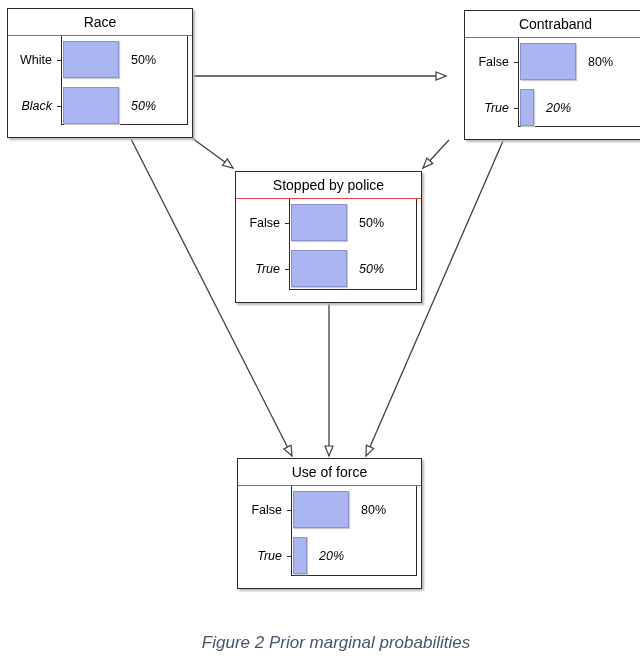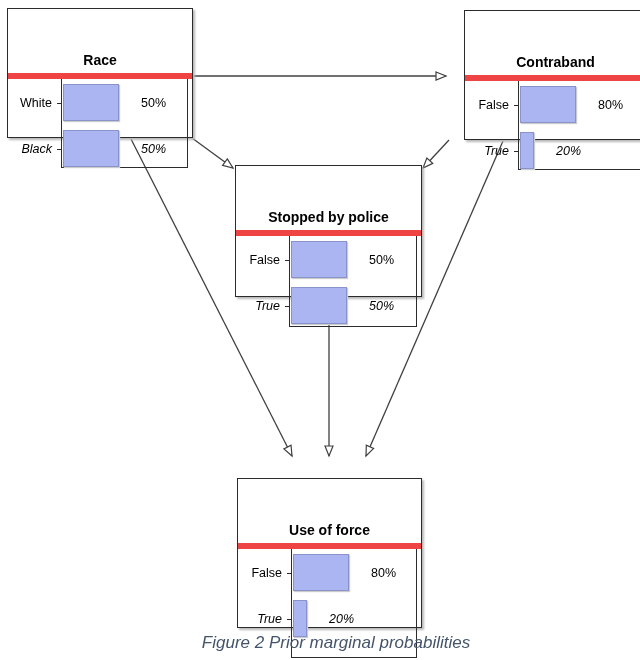--- a/index.html
+++ b/index.html
@@ -15,24 +15,23 @@
     position:absolute;
     background:#ffffff;
     border:1px solid #2b2b2b;
     box-shadow:2px 2px 2px #b9b9b9;
     z-index:2;
     box-sizing:border-box;
   }
   .node-title{
     height:26px;line-height:26px;
     text-align:center;
-    font-weight:bold;font-size:14px;color:#000;
-    border-bottom:6px solid #ef4444;
+    font-weight:normal;font-size:14px;color:#000;
+    border-bottom:1px solid #ef4444;
     white-space:nowrap;
-    margin-top:38px;
   }
   .node-body{position:relative;height:calc(100% - 27px);}
   .plot-frame{
     position:absolute;left:53px;top:0;right:4px;bottom:12px;
     border:1px solid #2b2b2b;border-top:none;
   }
   .row{
     position:absolute;left:0;right:0;height:37px;
     display:flex;align-items:center;
   }
@@ -50,33 +49,33 @@
     width:5px;height:1px;background:#2b2b2b;
   }
   .bar{
     height:37px;box-sizing:border-box;
     margin-left:2px;
     background:#abb5f1;
     border:1px solid #8a93c9;
     box-shadow:1px 1px 1px #cccccc;
     flex:0 0 auto;
   }
-  .pct{margin-left:22px;font-size:12.5px;color:#000;white-space:nowrap;}
+  .pct{margin-left:12px;font-size:12.5px;color:#000;white-space:nowrap;}
   .caption{
     position:absolute;left:16px;top:633px;width:640px;
     text-align:center;
     font-style:italic;font-size:17px;
     color:#44546A;
     z-index:2;
   }
   
   .node-race{left:7px;top:8px;width:186px;height:130px;}
   .node-contraband{left:464px;top:10px;width:183px;height:130px;}
-  .node-stopped{left:235px;top:165px;width:187px;height:132px;}
-  .node-force{left:237px;top:478px;width:185px;height:150px;}
+  .node-stopped{left:235px;top:171px;width:187px;height:132px;}
+  .node-force{left:237px;top:458px;width:185px;height:131px;}
 </style>
 </head>
 <body>
 
 <div class="canvas">
 
   <svg class="edges" width="640" height="660">
     <defs>
       <marker id="arrow" markerUnits="userSpaceOnUse" markerWidth="16" markerHeight="14" refX="11" refY="5" orient="auto">
         <path d="M1,1 L11,5 L1,9 Z" fill="#ffffff" stroke="#404040" stroke-width="1.2"></path>

